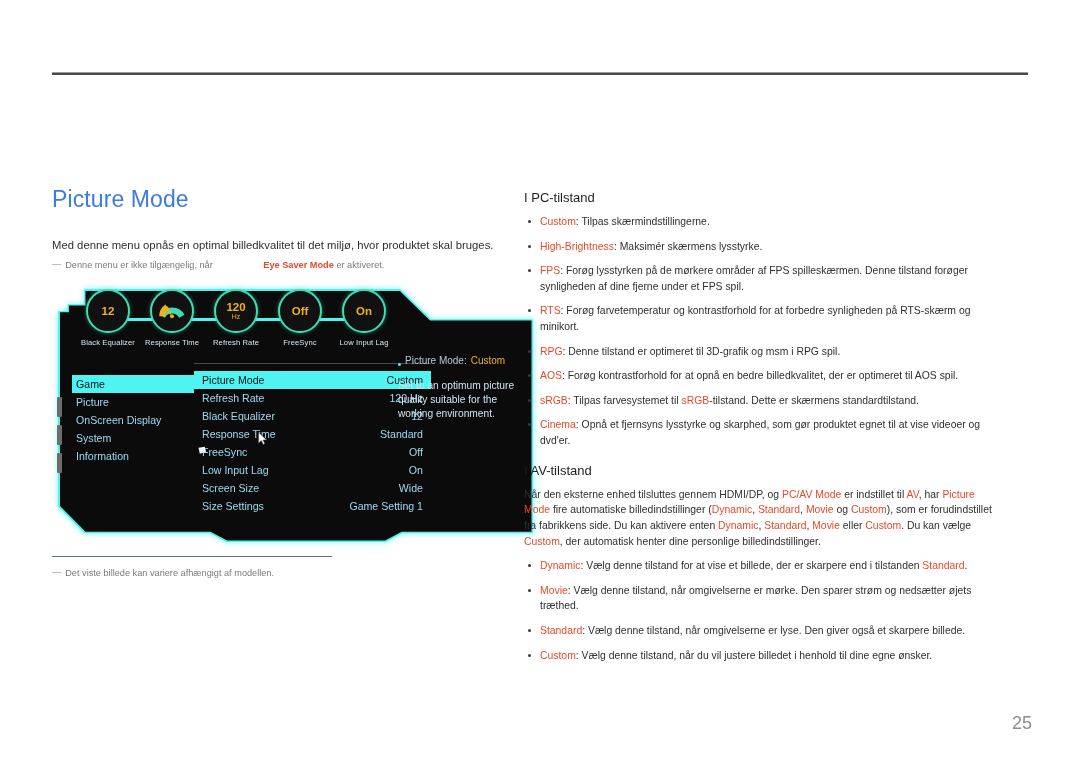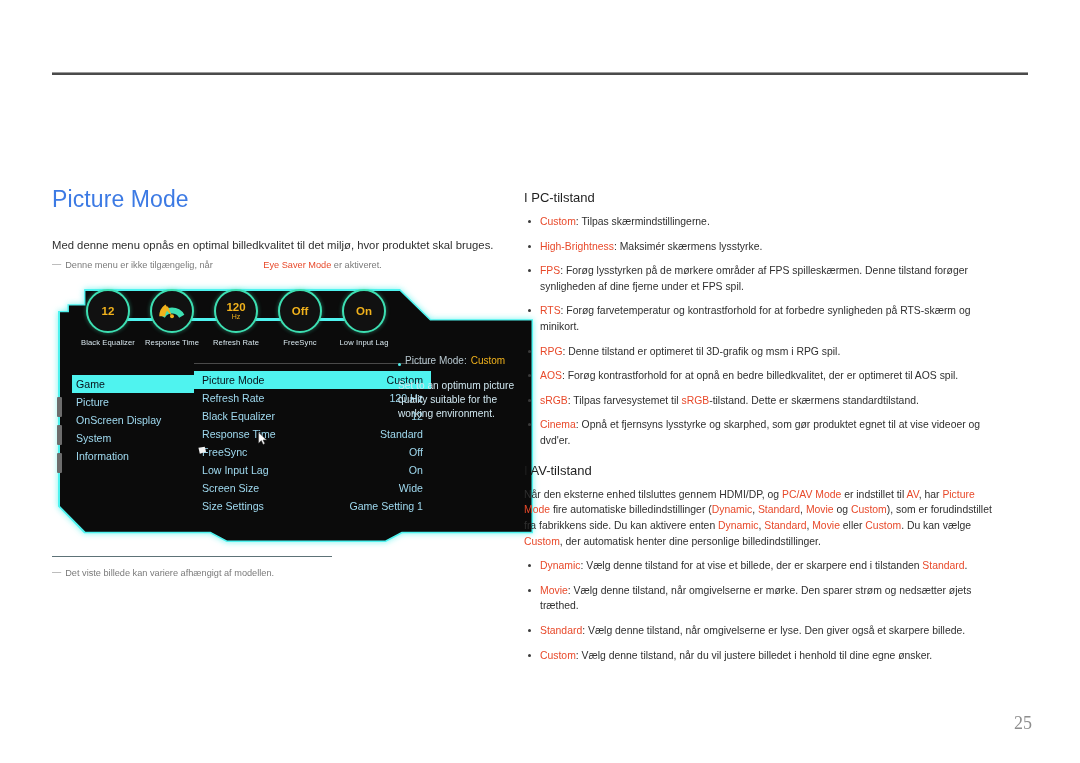--- a/index.html
+++ b/index.html
@@ -31,21 +31,21 @@
     margin: 0 0 24px 0; letter-spacing: .1px;
   }
   .intro {
     font-size: 11.3px; color: #2f2f2f; line-height: 1.45; margin: 0 0 6px 0;
   }
   .note {
     font-size: 9.2px; color: #7a7a7a; line-height: 1.4;
     margin: 0; display: flex; align-items: flex-start; gap: 4px;
   }
   .note .dash { color: #9a9a9a; font-size: 9.2px; line-height: 1; padding-top: 1px; }
-  .hl { color: #e8492a; font-weight: normal; padding-left: 48px; }
+  .hl { color: #e8492a; font-weight: bold; padding-left: 48px; }
   .hl-n { color: #e8492a; }
 
   
   .osd-wrap { position: absolute; left: 58px; top: 289px; width: 475px; height: 253px; }
 
   .osd-glow {
     position: absolute; inset: 0;
     filter: drop-shadow(0 0 3px rgba(80,240,235,.75));
   }
   .osd-outline {
@@ -147,21 +147,21 @@
     font-size: 10.4px; line-height: 1.5; color: #2f2f2f;
   }
   ul.bullets li::before {
     content: ""; position: absolute; left: 4px; top: 6px;
     width: 3px; height: 3px; border-radius: 50%; background: #3b3b3b;
   }
 
   
   .page-num {
     position: absolute; right: 48px; top: 713px;
-    font-size: 18px; color: #8d8d8d; font-family: Liberation Serif, serif;
+    font-size: 18px; color: #8d8d8d;
   }
 </style>
 </head>
 <body>
 
 <div class="page">
 
   <div class="top-rule"></div>
 
   <div class="col-left">

